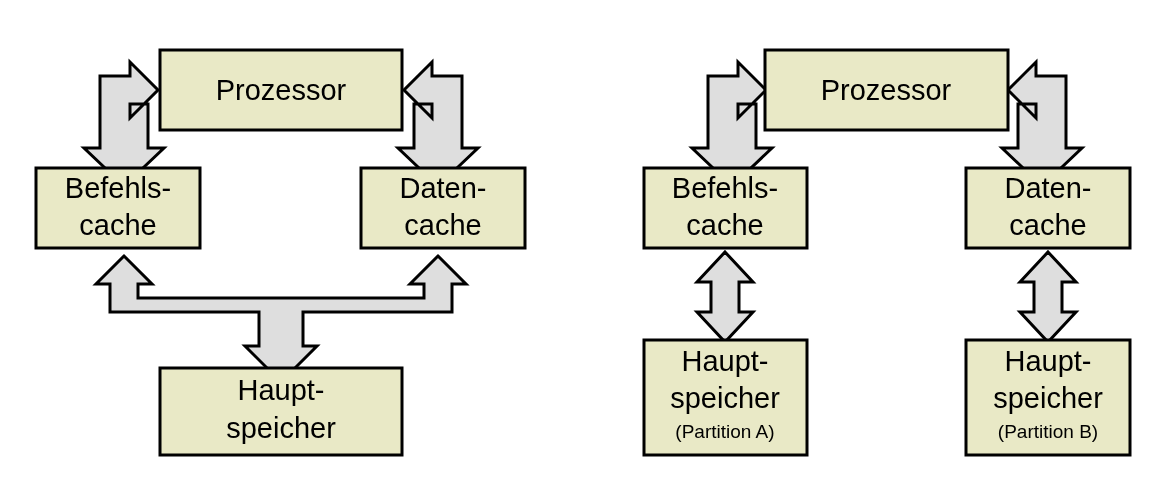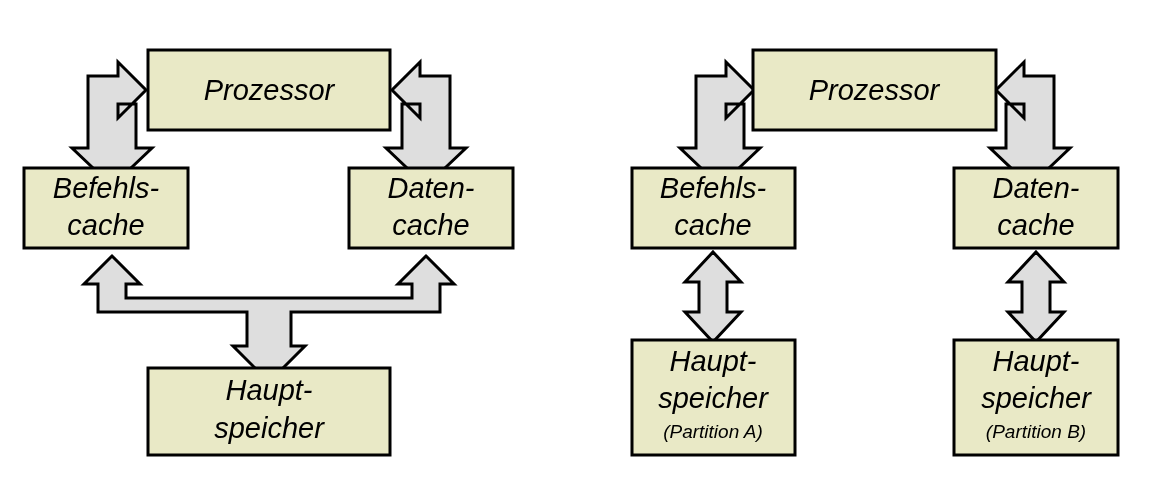--- a/index.html
+++ b/index.html
@@ -10,25 +10,24 @@
   }
   body {
     width: 1161px;
     height: 498px;
     font-family: "Liberation Sans", sans-serif;
     overflow: hidden;
     position: relative;
   }
   #diagram-root {
     position: absolute;
-    left: 0;
+    left: 12px;
     top: 0;
     width: 1033px;
     height: 498px;
-    font-style: italic;
   }
   svg.diagram-canvas {
     display: block;
     width: 1161px;
     height: 498px;
   }
   .node-box {
     stroke: #000000;
     stroke-width: 3;
   }

